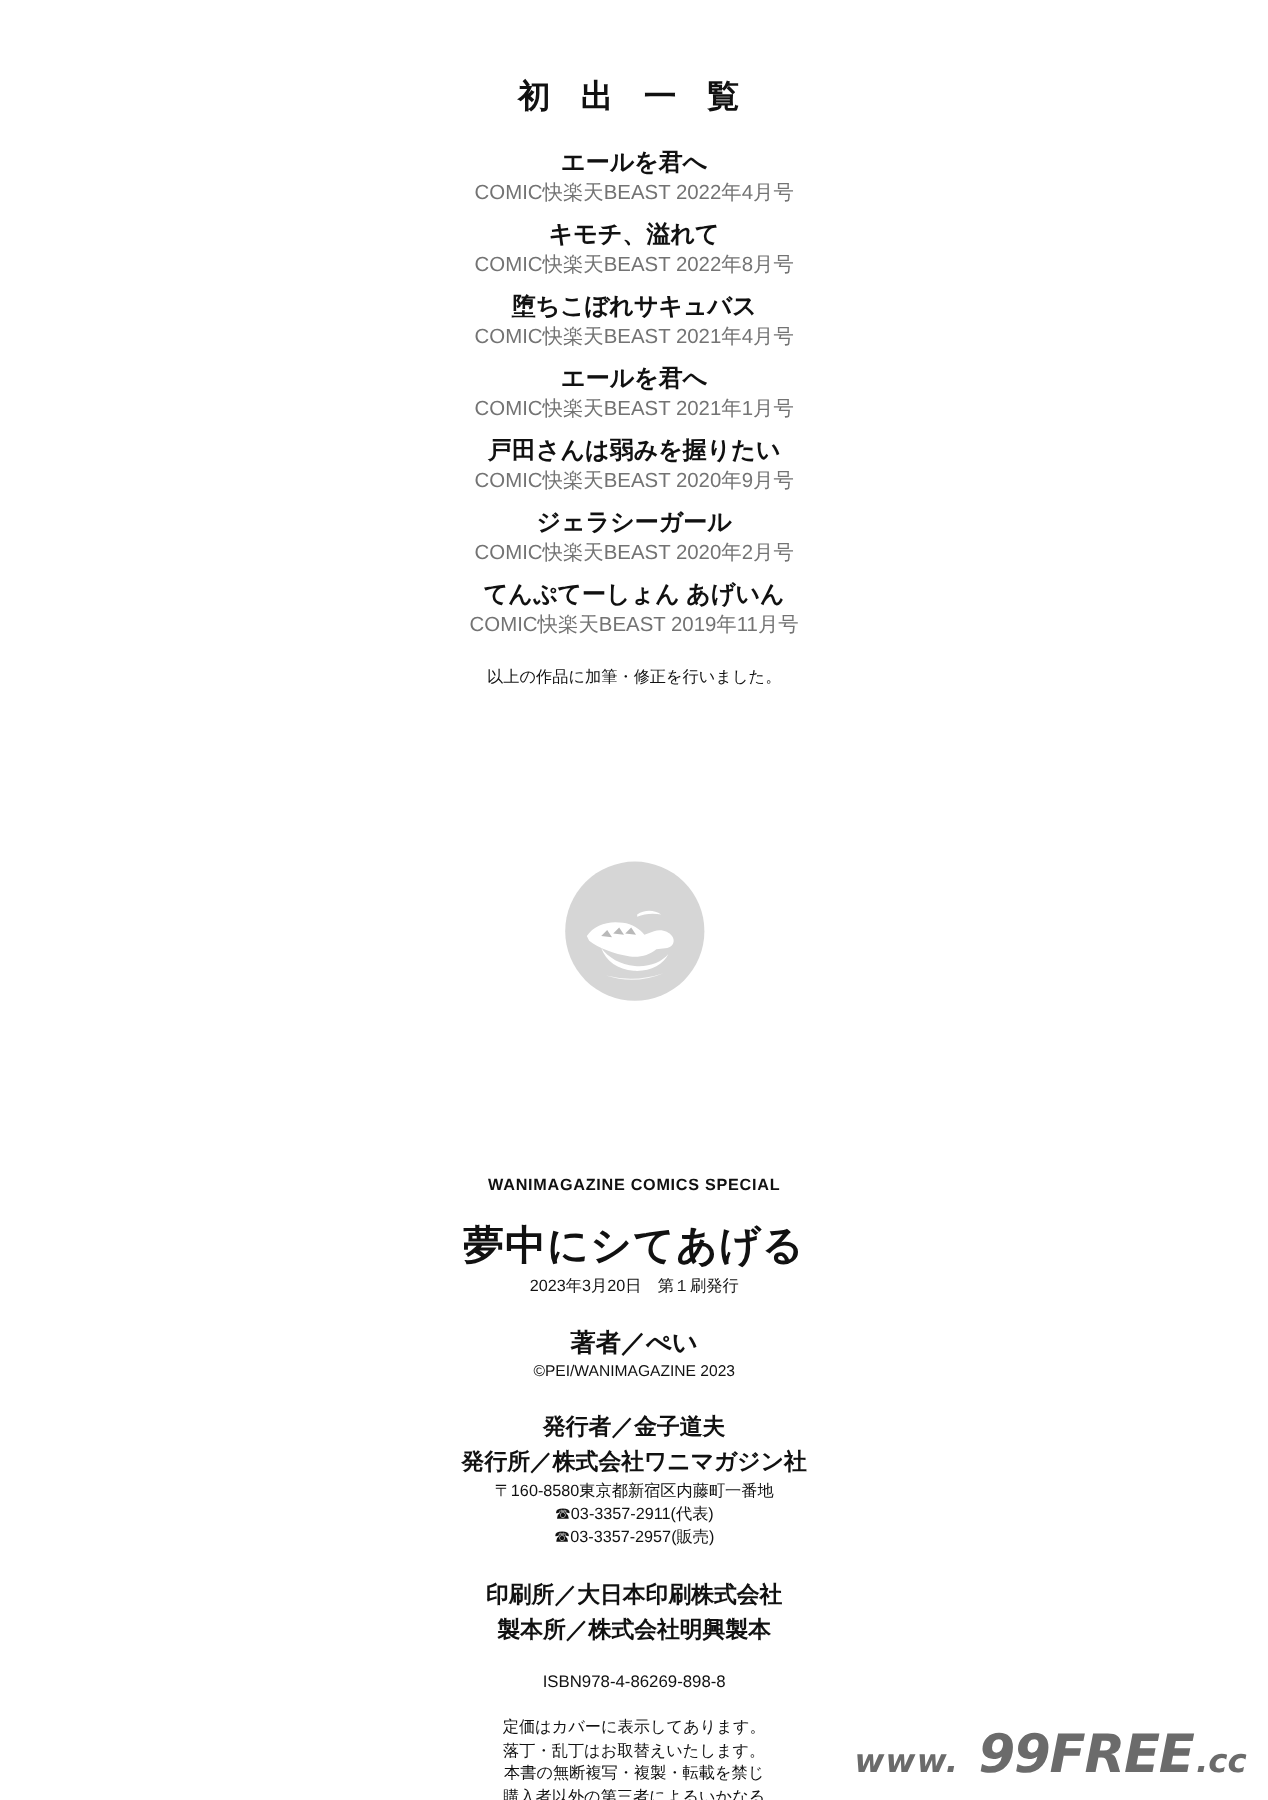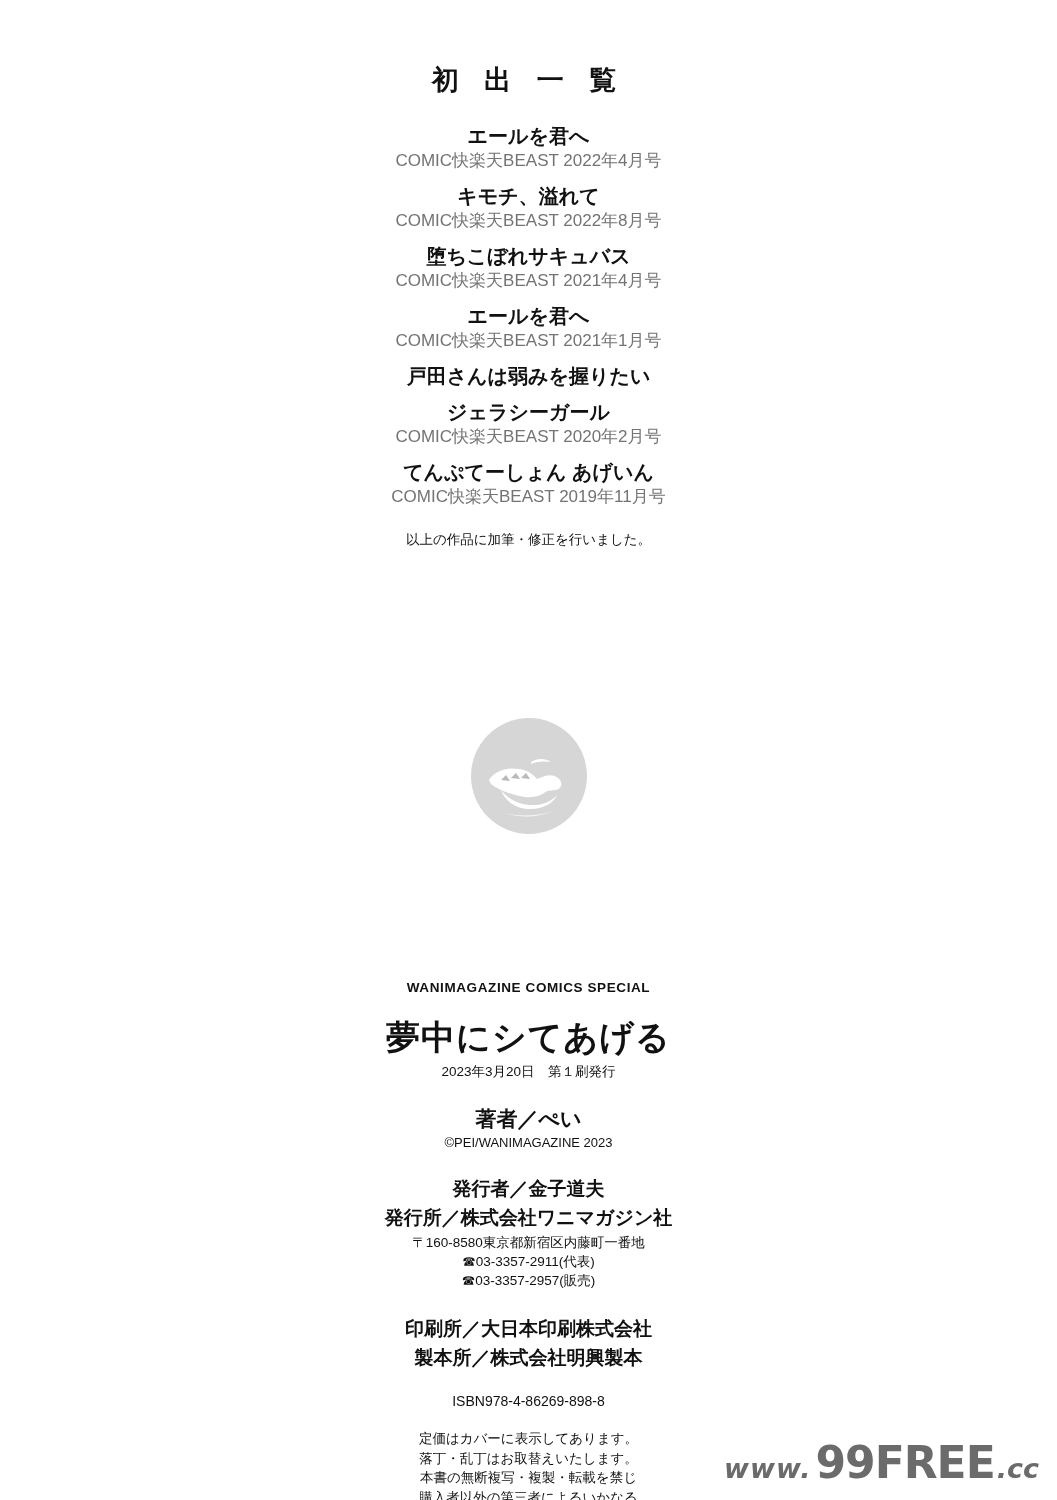--- a/index.html
+++ b/index.html
@@ -179,23 +179,24 @@
   .wm-www {
     font-size: 27px;
     font-weight: bold;
     font-style: italic;
     color: #6b6b6b;
     letter-spacing: 1px;
   }
   .wm-main {
     font-size: 44px;
     font-weight: bold;
+    font-style: italic;
     color: #6b6b6b;
     letter-spacing: -1px;
-    margin-left: 4px;
+    margin-left: 16px;
     text-shadow: 1px 1px 0 #ffffff;
   }
   .wm-tld {
     font-size: 27px;
     font-weight: bold;
     font-style: italic;
     color: #6b6b6b;
     margin-left: 2px;
   }
 </style>
@@ -218,20 +219,21 @@
     <div class="work-entry">
       <div class="work-title">堕ちこぼれサキュバス</div>
       <div class="work-source">COMIC快楽天BEAST 2021年4月号</div>
     </div>
     <div class="work-entry">
       <div class="work-title">エールを君へ</div>
       <div class="work-source">COMIC快楽天BEAST 2021年1月号</div>
     </div>
     <div class="work-entry">
       <div class="work-title">戸田さんは弱みを握りたい</div>
+      <div class="work-source">COMIC快楽天BEAST 2020年9月号</div>
     </div>
     <div class="work-entry">
       <div class="work-title">ジェラシーガール</div>
       <div class="work-source">COMIC快楽天BEAST 2020年2月号</div>
     </div>
     <div class="work-entry">
       <div class="work-title">てんぷてーしょん あげいん</div>
       <div class="work-source">COMIC快楽天BEAST 2019年11月号</div>
     </div>
 

